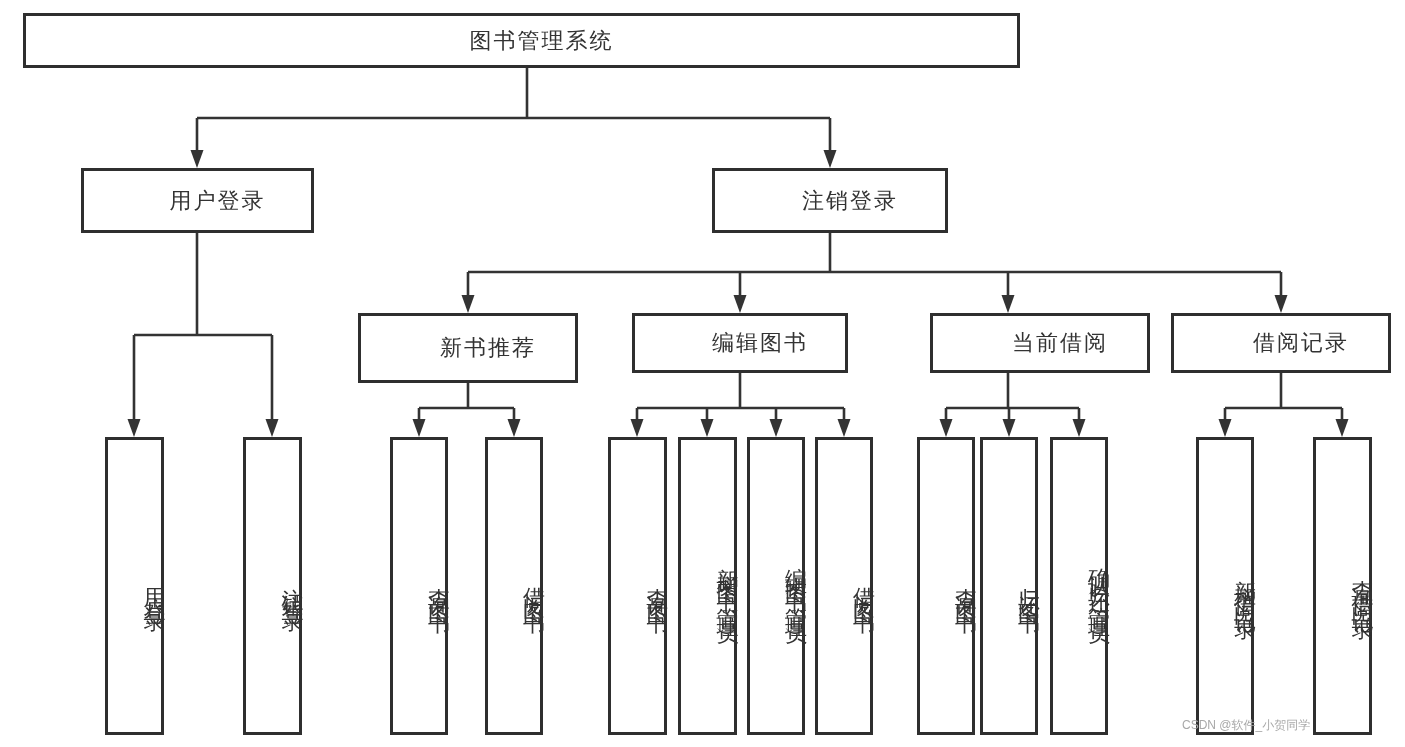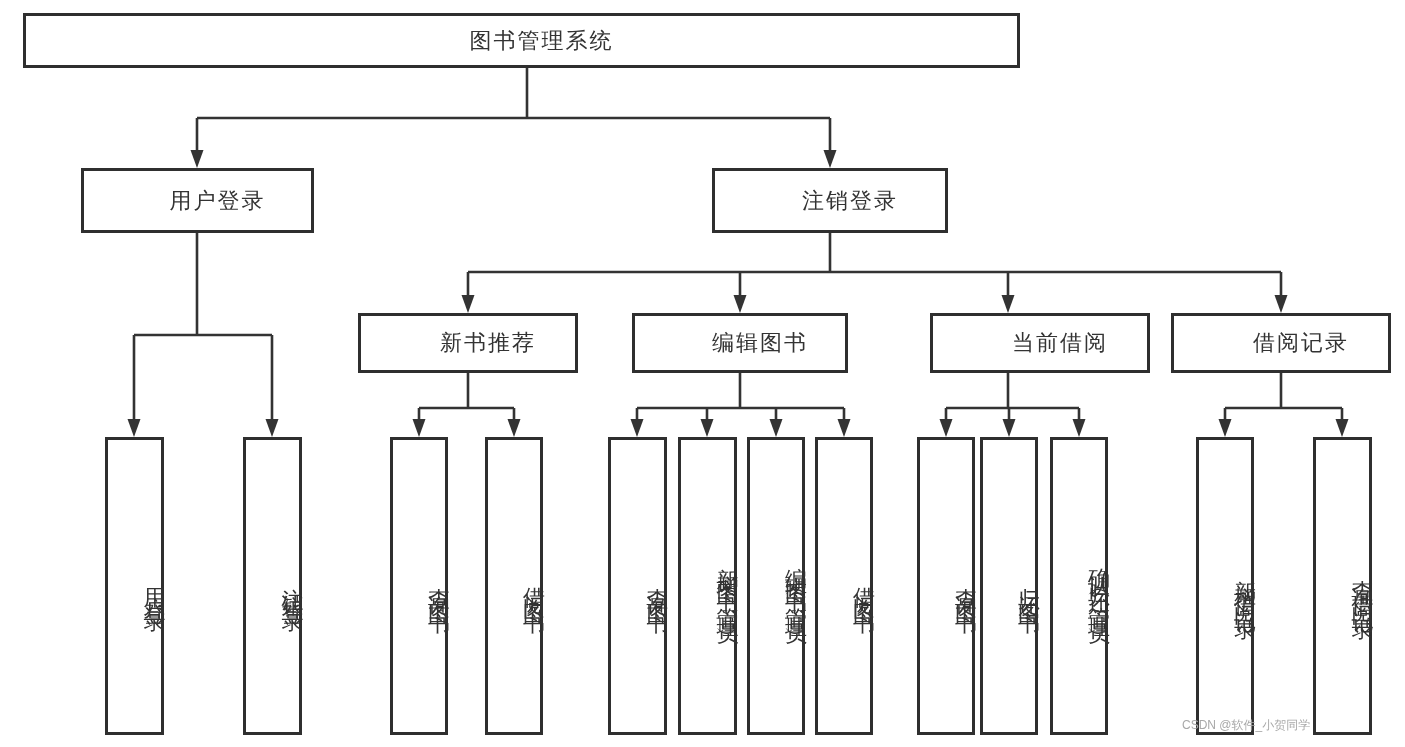--- a/index.html
+++ b/index.html
@@ -105,21 +105,21 @@
     <path d="M1281 373 V408 M1225 408 H1342 M1225 408 V422 M1342 408 V422"></path>
     <polygon points="1218.5,419 1231.5,419 1225,437"></polygon>
     <polygon points="1335.5,419 1348.5,419 1342,437"></polygon>
   </svg>
 
   <div class="box h" style="left:23px;top:13px;width:997px;height:55px">图书管理系统</div>
 
   <div class="box h" style="left:81px;top:168px;width:233px;height:65px">用户登录</div>
   <div class="box h" style="left:712px;top:168px;width:236px;height:65px">注销登录</div>
 
-  <div class="box h" style="left:358px;top:313px;width:220px;height:60px">新书推荐</div>
+  <div class="box h" style="left:358px;top:313px;width:220px;height:70px">新书推荐</div>
   <div class="box h" style="left:632px;top:313px;width:216px;height:60px">编辑图书</div>
   <div class="box h" style="left:930px;top:313px;width:220px;height:60px">当前借阅</div>
   <div class="box h" style="left:1171px;top:313px;width:220px;height:60px">借阅记录</div>
 
   <div class="box v" style="left:105px;top:437px;width:59px;height:298px">用户登录</div>
   <div class="box v" style="left:243px;top:437px;width:59px;height:298px">注销登录</div>
 
   <div class="box v" style="left:390px;top:437px;width:58px;height:298px">查询图书</div>
   <div class="box v" style="left:485px;top:437px;width:58px;height:298px">借阅图书</div>
 

